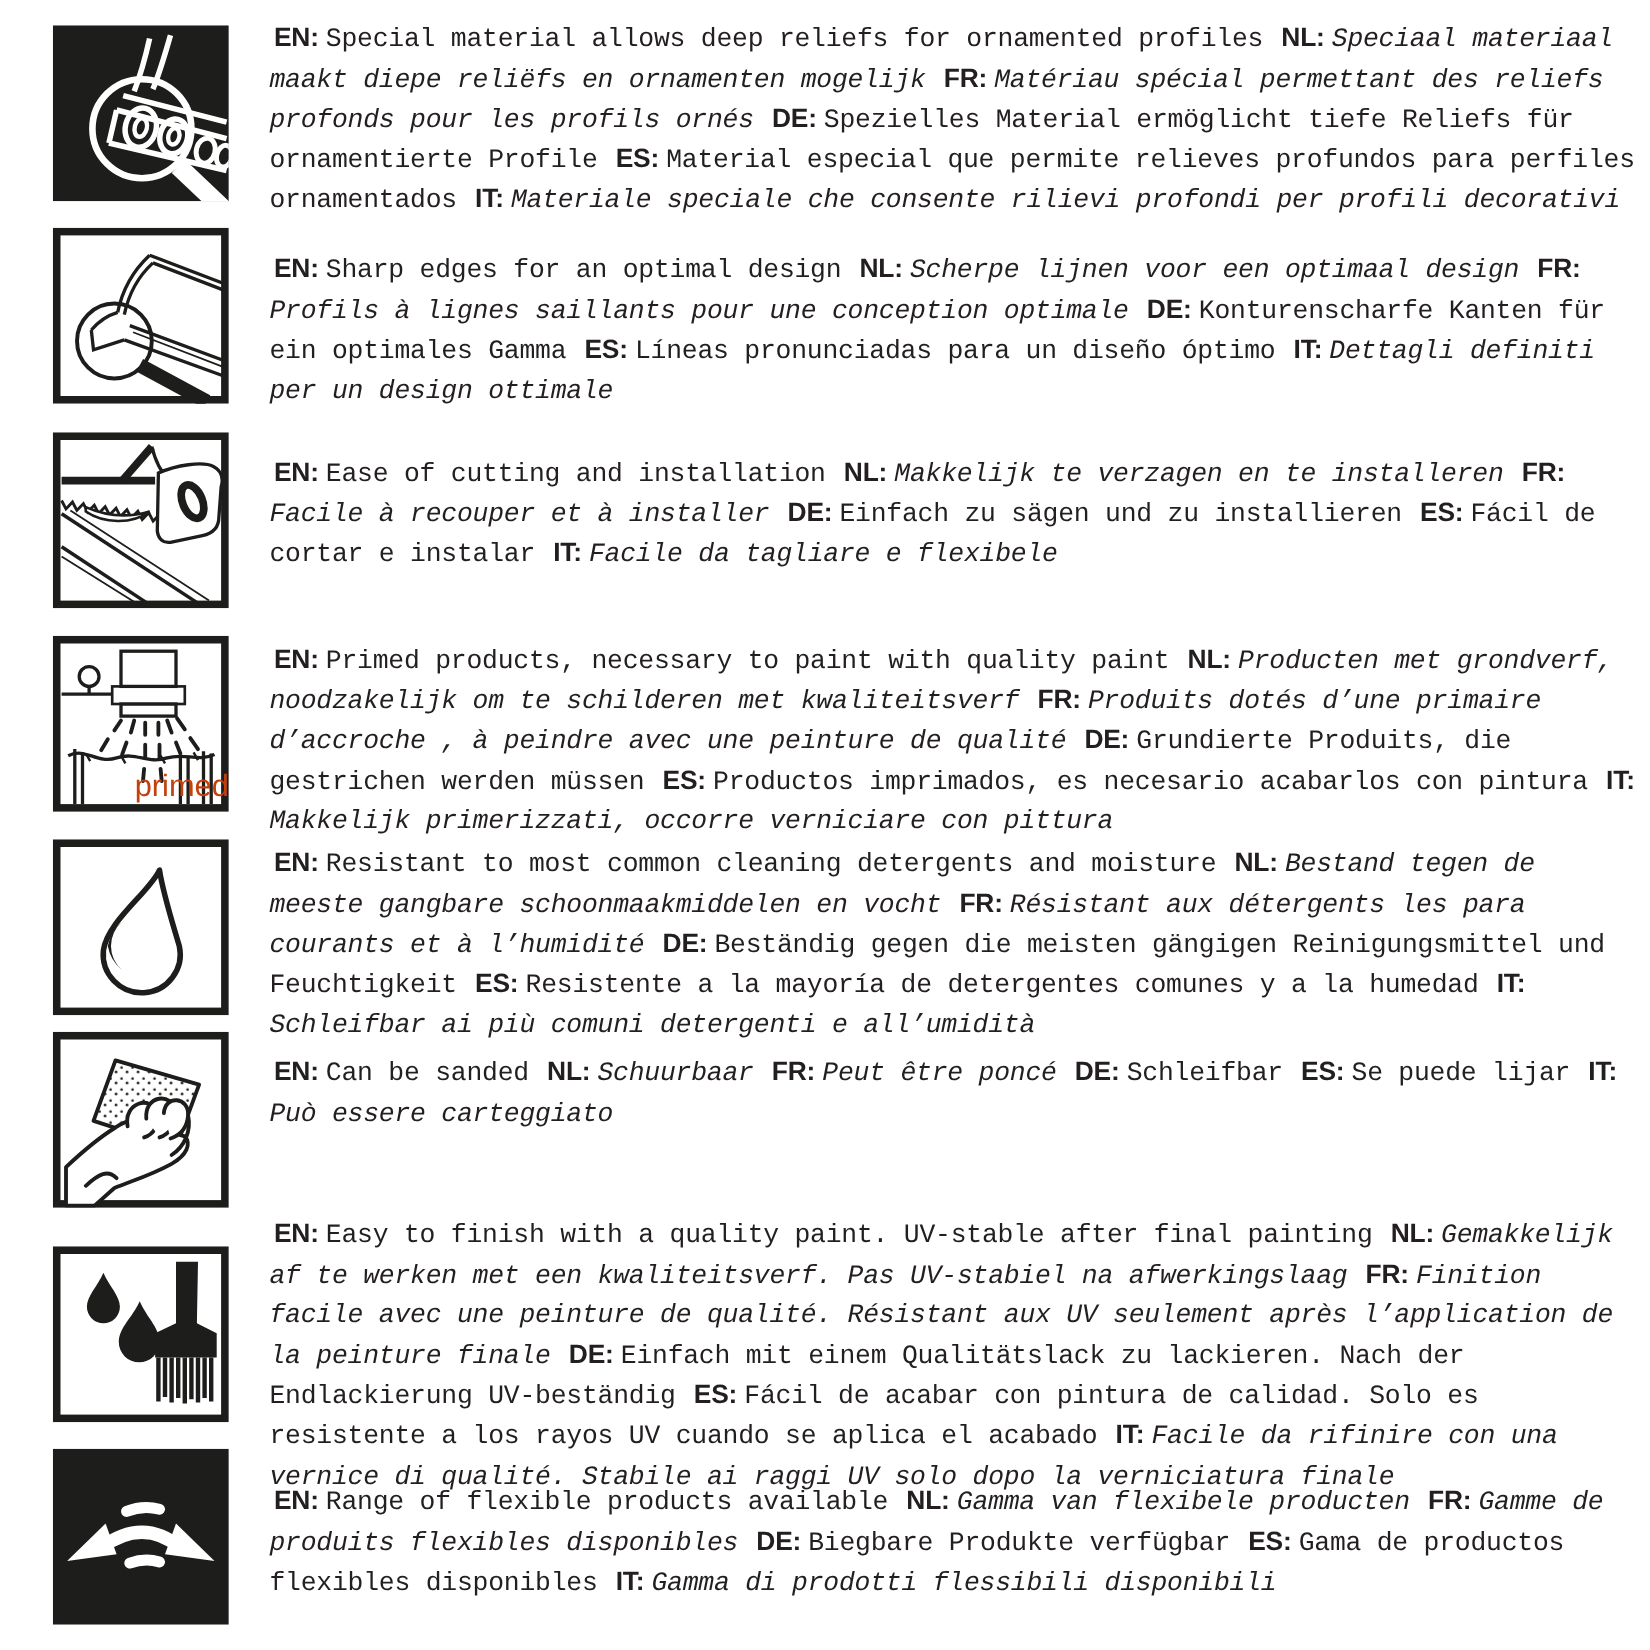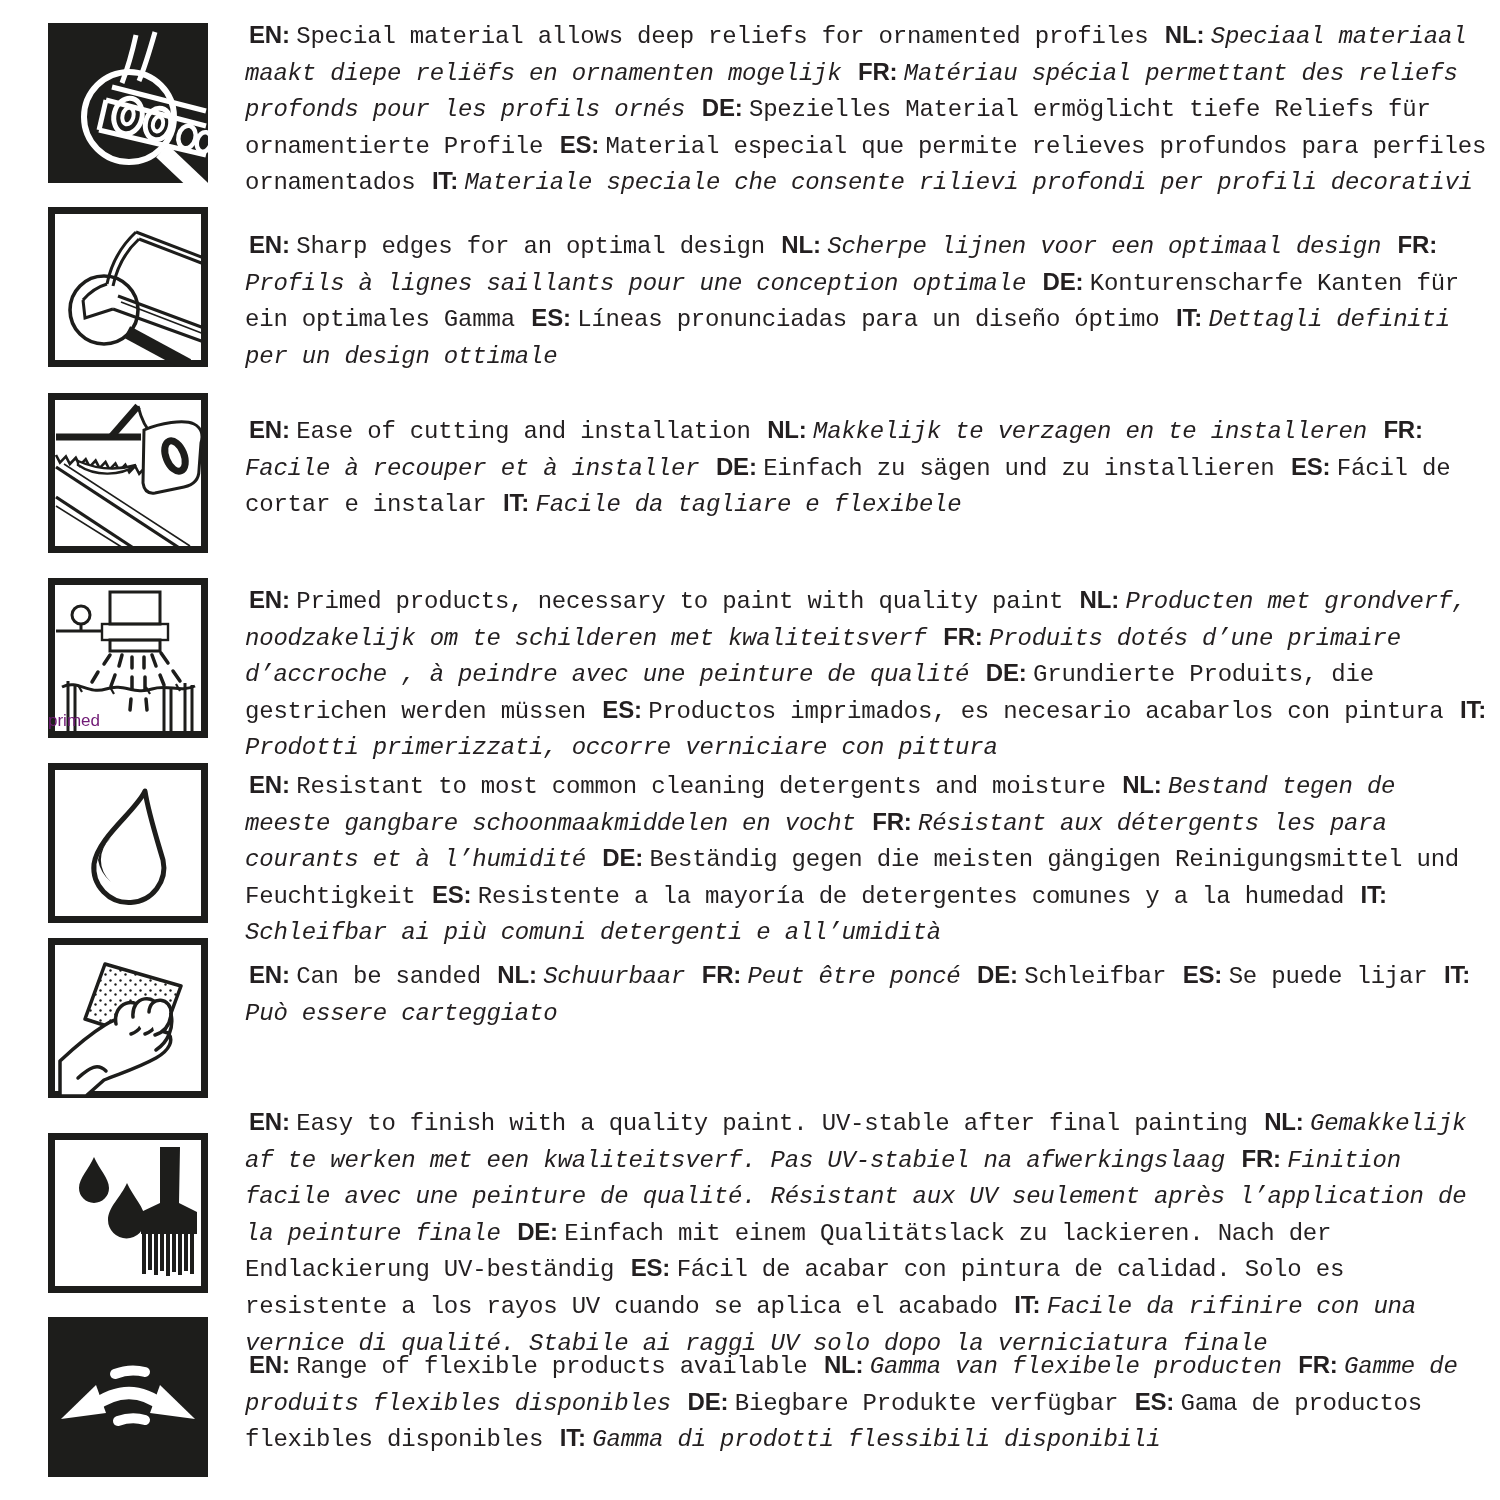--- a/index.html
+++ b/index.html
@@ -6,22 +6,22 @@
   .page{position:relative;width:1500px;height:1500px;background:#ffffff;overflow:hidden;
         font-family:"Liberation Sans",sans-serif;color:#231f20;}
   .icon{position:absolute;left:48px;width:160px;height:160px;}
   .icon svg{display:block;width:160px;height:160px;}
   .txt{position:absolute;left:245px;width:1248px;margin:0;
        font-size:24px;line-height:34.6px;letter-spacing:-0.2px;}
   .txt .lb{font-weight:700;font-style:normal;margin-left:10px;}
   .txt .lb:first-child{margin-left:4px;}
   .sg{font-style:normal;font-family:Liberation Mono, monospace;}
   .sg.it{font-style:italic;}
-  .primed{position:absolute;left:0;right:0;bottom:7px;text-align:left;
-          font-size:17px;color:#701a75;letter-spacing:0;}
+  .primed{position:absolute;left:0;right:0;bottom:7px;text-align:right;
+          font-size:28px;color:#c2410c;letter-spacing:0;}
 </style>
 </head>
 <body>
 
 <div class="page">
 
   <section>
     <div class="icon" style="top:23px">
       <svg viewBox="0 0 160 160">
         <rect width="160" height="160" fill="#1d1d1b"></rect>
@@ -167,21 +167,21 @@
       <span class="sg">Primed products, necessary to paint with quality paint</span>
       <b class="lb">NL:</b>
       <span class="sg it">Producten met grondverf, noodzakelijk om te schilderen met kwaliteitsverf</span>
       <b class="lb">FR:</b>
       <span class="sg it">Produits dotés d’une primaire d’accroche , à peindre avec une peinture de qualité</span>
       <b class="lb">DE:</b>
       <span class="sg">Grundierte Produits, die gestrichen werden müssen</span>
       <b class="lb">ES:</b>
       <span class="sg">Productos imprimados, es necesario acabarlos con pintura</span>
       <b class="lb">IT:</b>
-      <span class="sg it">Prodotti primerizzati, occorre verniciare con pittura</span>
+      <span class="sg it">Makkelijk primerizzati, occorre verniciare con pittura</span>
     </p>
   </section>
 
   <section>
     <div class="icon" style="top:763px">
       <svg viewBox="0 0 160 160">
         <rect x="3.5" y="3.5" width="153" height="153" fill="#ffffff" stroke="#1d1d1b" stroke-width="7"></rect>
         <path d="M97,28 C88,48 50,74 46,101 A35,35 0 1 0 115,97 C107,70 100,48 97,28 Z" fill="#ffffff" stroke="#1d1d1b" stroke-width="5" stroke-linejoin="round"></path>
         <path d="M63,75 A29,29 0 0 0 63,119 A37,37 0 0 1 50,97 A37,37 0 0 1 63,75 Z" fill="#1d1d1b"></path>
       </svg>

